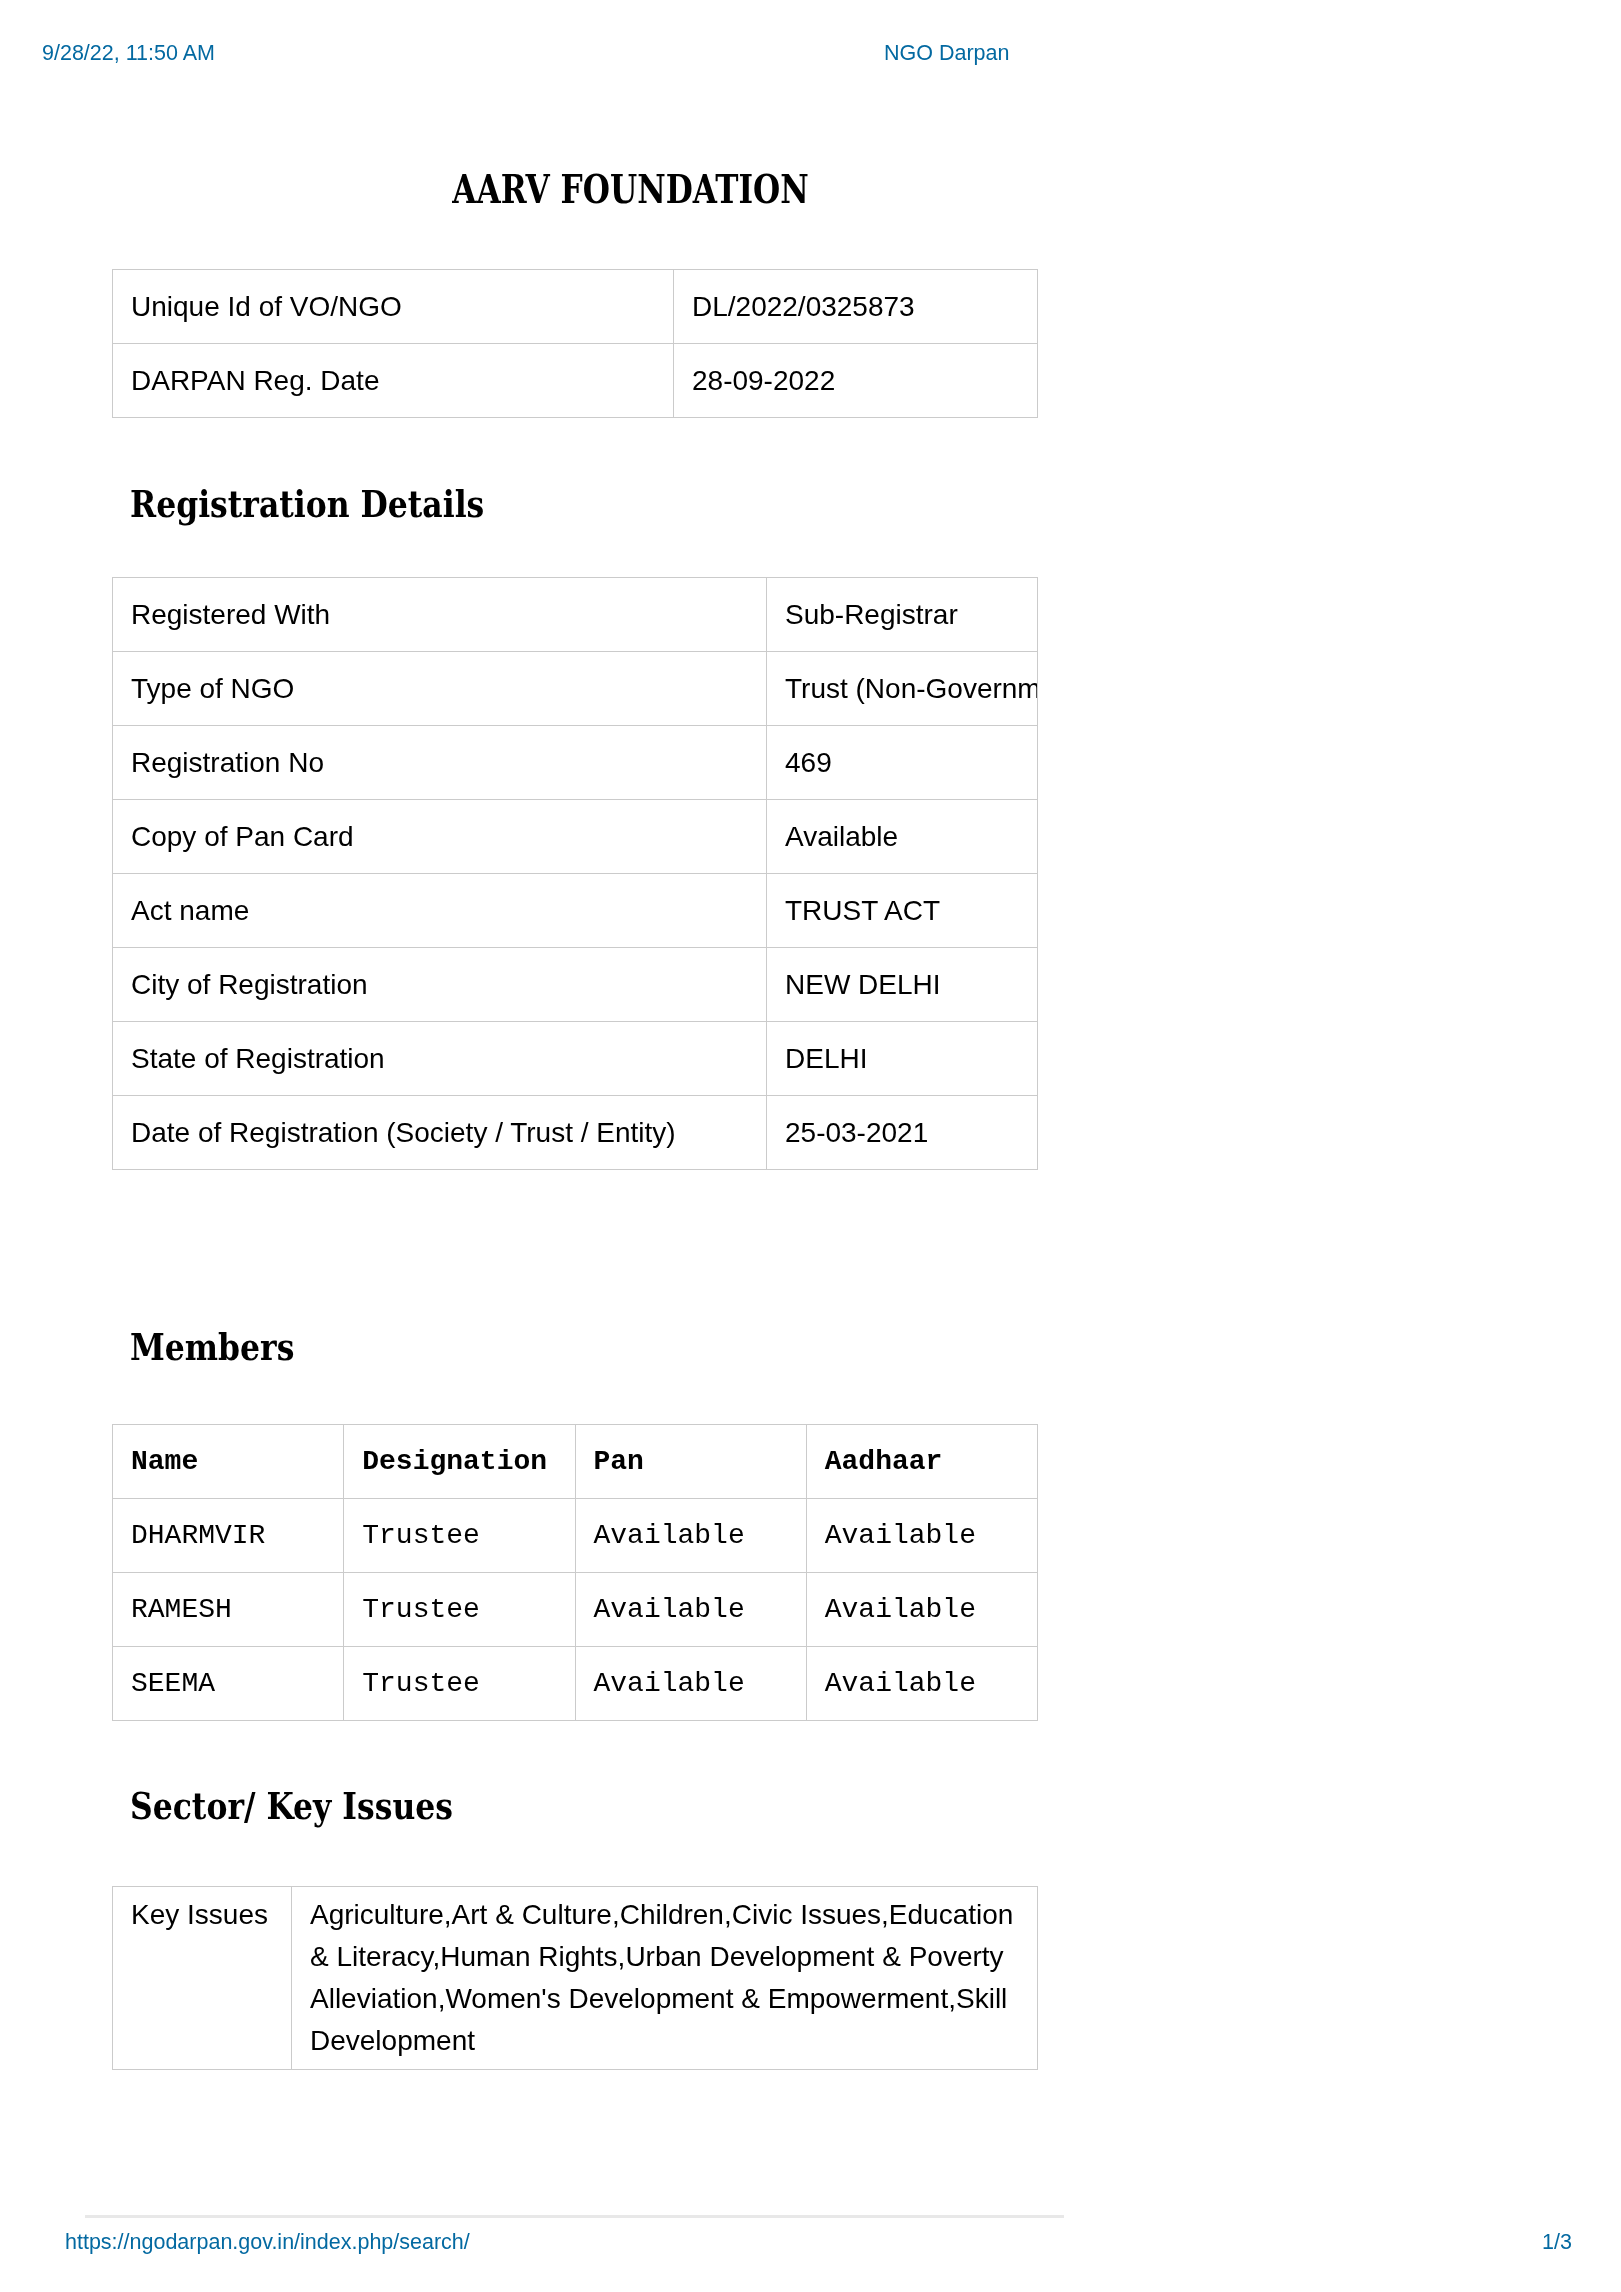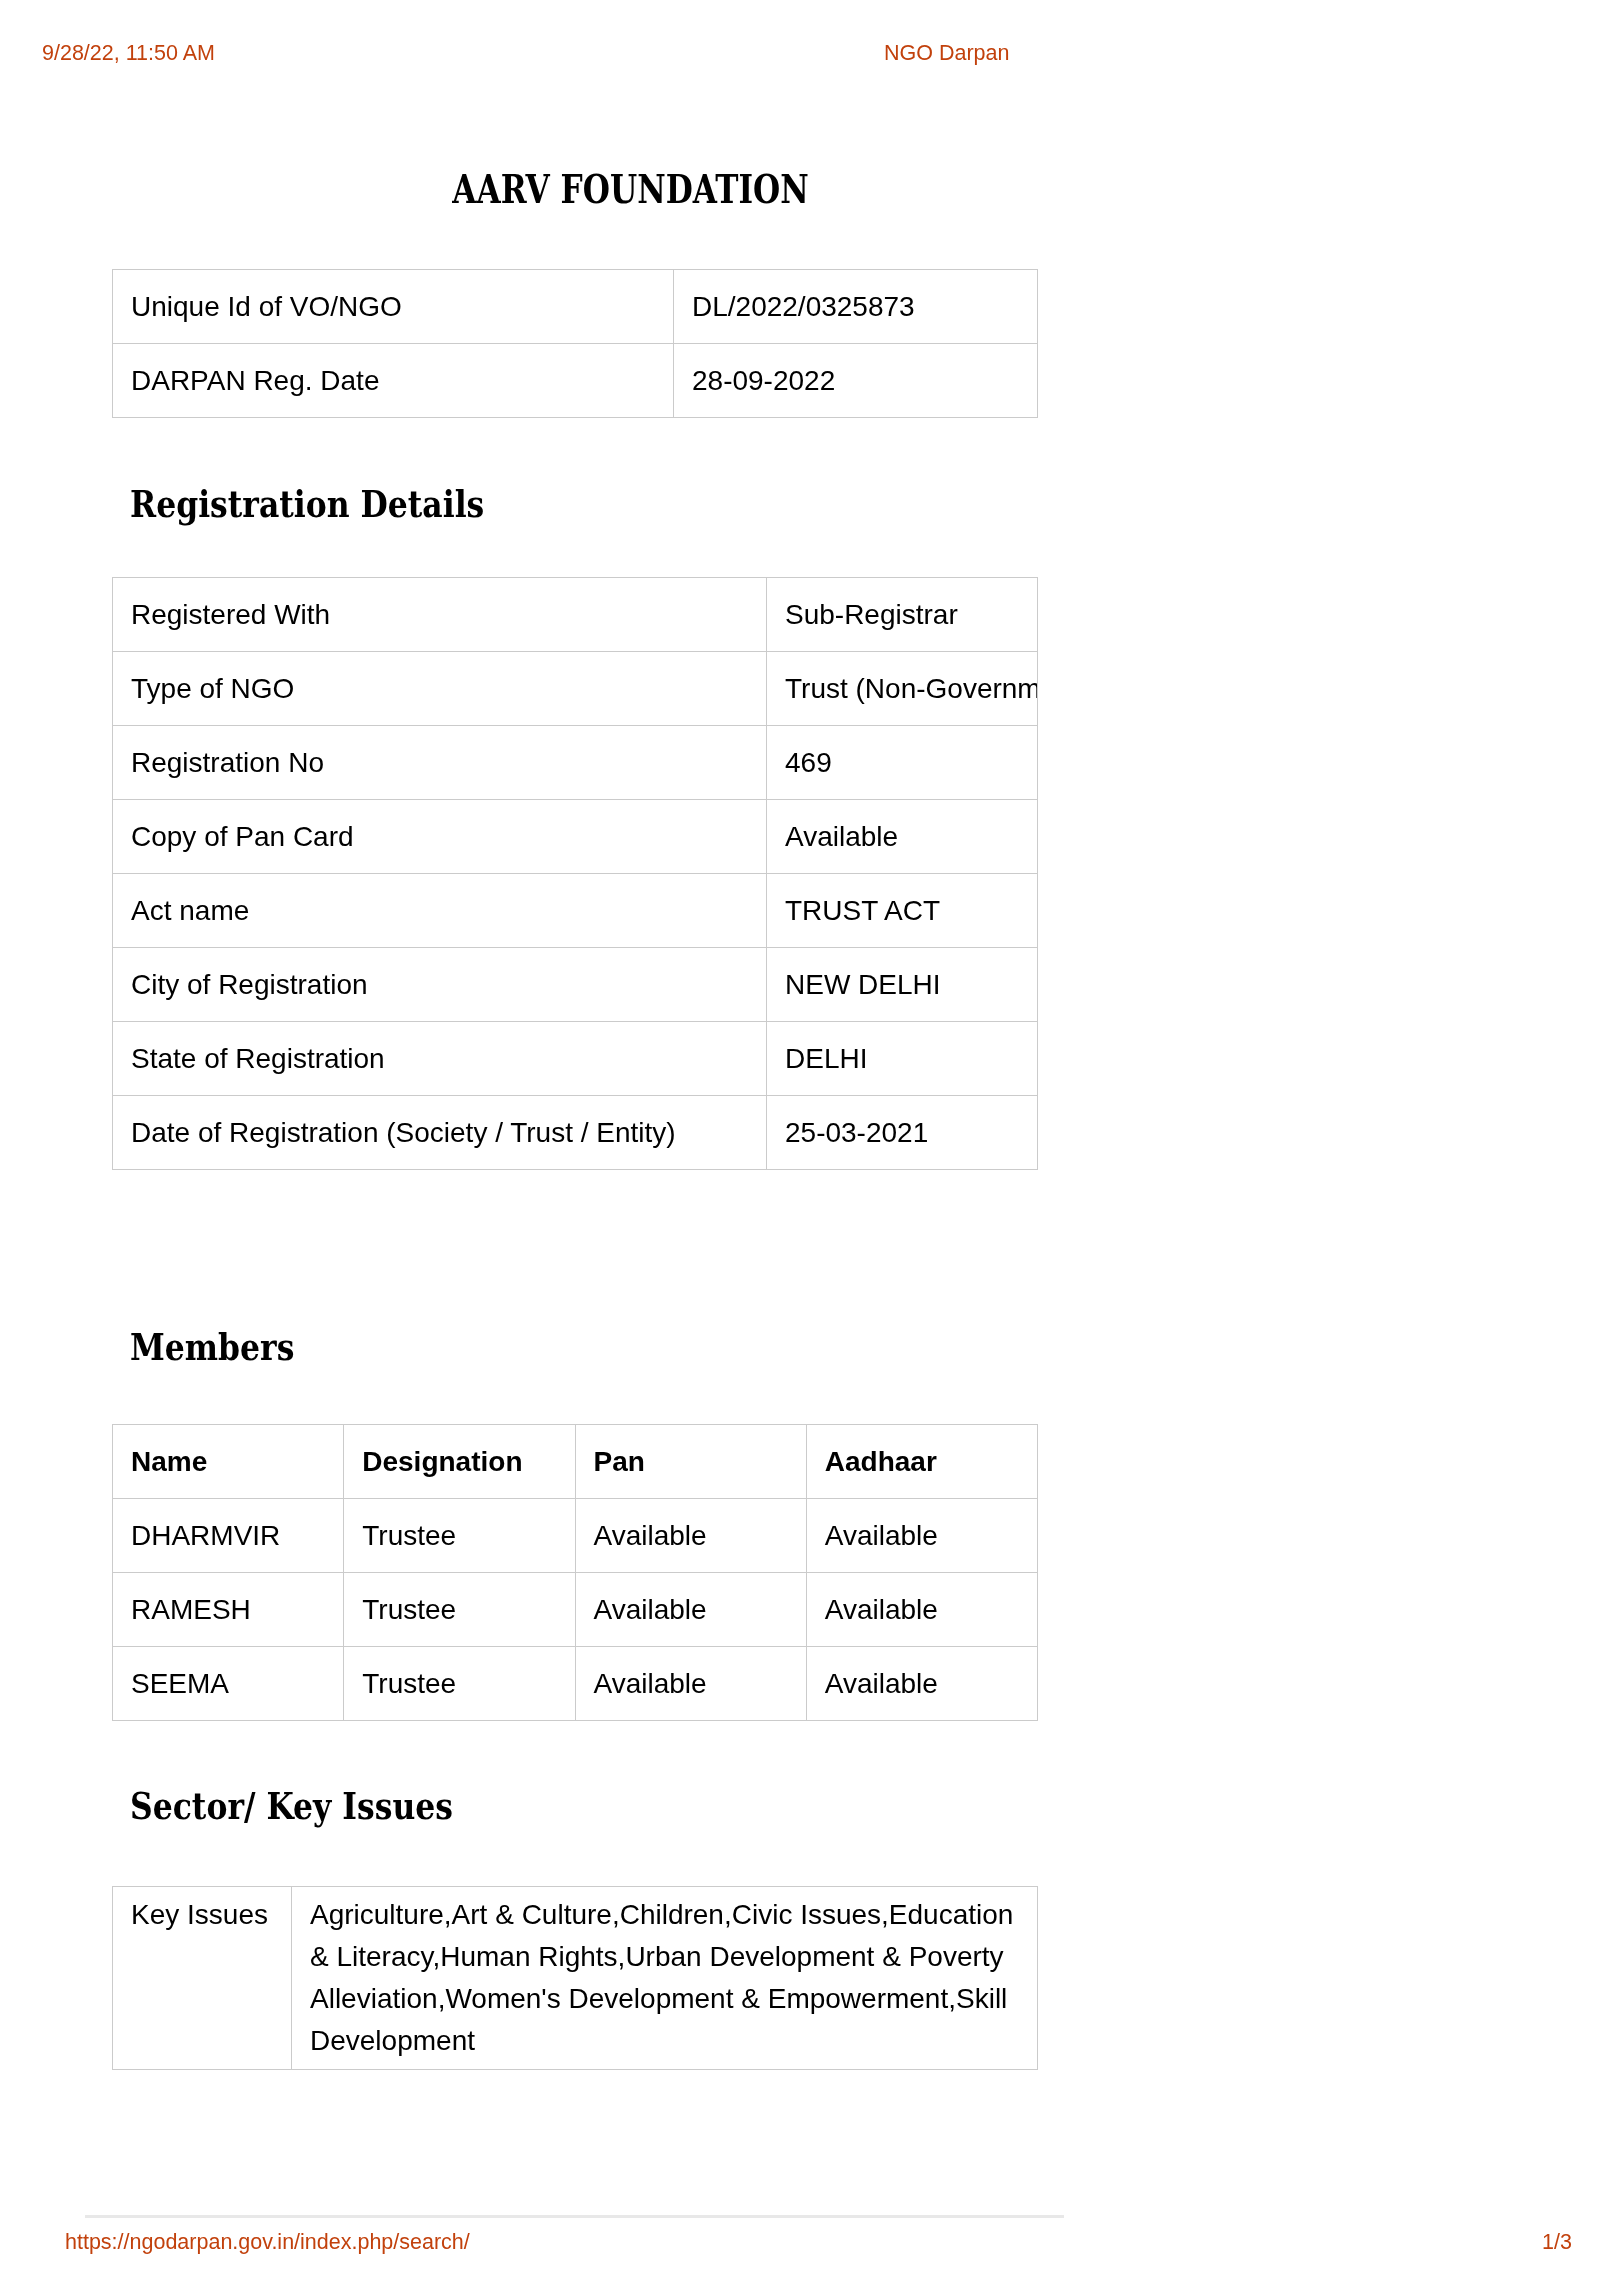--- a/index.html
+++ b/index.html
@@ -1,21 +1,21 @@
 <!DOCTYPE html>
 <html style="font-size:14.3px"><head>
 <meta charset="utf-8">
 <style>
   html,body { margin:0; padding:0; background:#fff; }
   #page {
     position:relative; width:1621px; height:2293px; background:#ffffff;
     font-family:"Liberation Sans", sans-serif; color:#000; overflow:hidden;
   }
   .print-meta {
-    position:absolute; font-size:21.5px; color:#c2410c; white-space:nowrap;
+    position:absolute; font-size:21.5px; color:#0369a1; white-space:nowrap;
     font-family:"Liberation Sans", sans-serif;
   }
   #print-date   { left:42px;  top:41px; }
   #print-title  { left:876px; top:41px;margin-left:8px; }
   #footer-url   { left:65px;  top:2230px; }
   #footer-page  { right:49px; top:2230px; }
 
   #content { position:absolute; left:112px; top:0; width:1037px; }
 
   h1.org-title {
@@ -39,21 +39,21 @@
   }
   .doc-table td, .doc-table th {
     border:1.8px solid #cbcbcb; font-size:28px; color:#000;
     padding:0 18px; height:73px; text-align:left; vertical-align:middle;
     overflow:hidden; white-space:nowrap;
   }
   .doc-table th { font-weight:700; }
 
   #id-table           { top:269px; }
   #registration-table { top:577px; }
-  #members-table      { top:1424px; }
+  #members-table      { top:1424px;font-family:Liberation Mono, monospace; }
   #key-issues-table   { top:1886px; }
 
   #key-issues-table td {
     height:auto; padding:7px 18px; line-height:42px;
     vertical-align:top; white-space:normal;
   }
 
   #footer-divider {
     position:absolute; left:85px; top:2215px; width:979px; height:2.7px;
     background:#e8e8e8;

